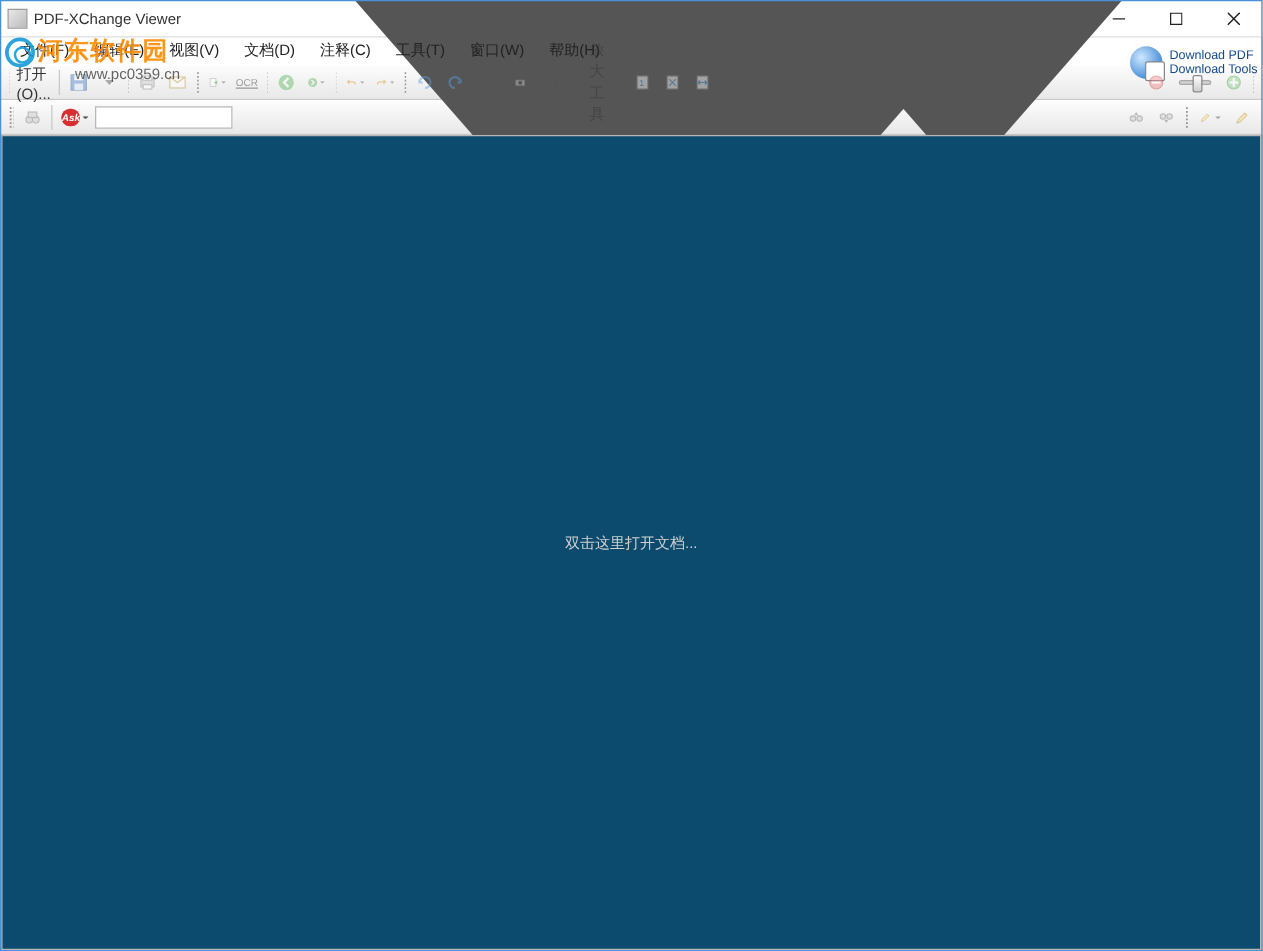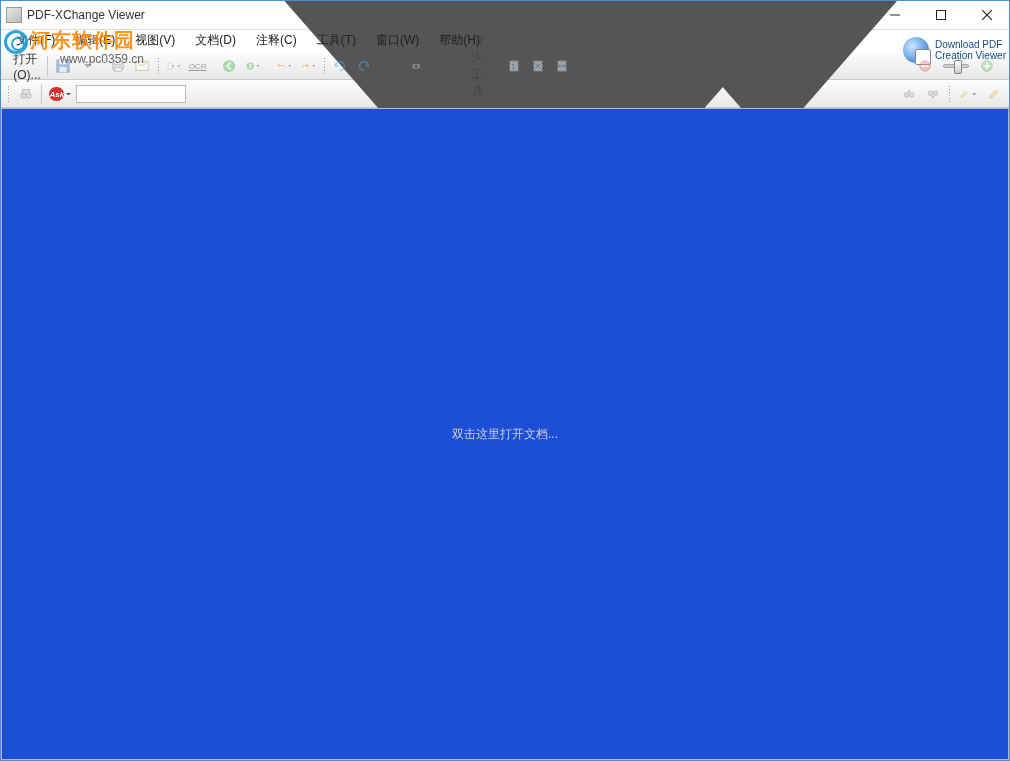--- a/index.html
+++ b/index.html
@@ -38,21 +38,21 @@
 
 .search-input { width:110px; height:18px; border:1px solid #b8b8b8; background:#fff; font-size:11px; padding:0 3px;}
 
 
 .ask-badge{width:22px;height:14px;background:#d73030;border-radius:7px;display:flex;align-items:center;justify-content:center;color:#fff;font-size:8px;font-weight:bold;font-style:italic;}
 
 
 .ic{width:16px;height:16px;display:block;}
 
 
-.docarea { position:absolute; left:1px; right:1px; top:108px; bottom:1px; background:#1d4ed8; display:flex; align-items:center; justify-content:center; border:1px solid #b8b8b8;}
+.docarea { position:absolute; left:1px; right:1px; top:108px; bottom:1px; background:#0c4a6e; display:flex; align-items:center; justify-content:center; border:1px solid #b8b8b8;}
 .docarea .hint { color:#d0d0d0; font-size:12px; }
 
 
 .frame { position:absolute; inset:0; border:1px solid #4a90d9; pointer-events:none; }
 </style>
 </head>
 <body>
 
 <div class="titlebar">
   <span class="app-icon"></span>
@@ -85,21 +85,21 @@
   <span class="menu-item">视图(V)</span>
   <span class="menu-item">文档(D)</span>
   <span class="menu-item">注释(C)</span>
   <span class="menu-item">工具(T)</span>
   <span class="menu-item">窗口(W)</span>
   <span class="menu-item">帮助(H)</span>
   <div class="dl-pdf">
     <span class="globe"></span>
     <div>
       <div>Download PDF</div>
-      <div>Creation Viewer</div>
+      <div>Download Tools</div>
     </div>
   </div>
 </div>
 
 <div class="toolbar">
   <span class="grip"></span>
   <div class="tb-btn">
     <svg class="ic" viewBox="0 0 16 16">
         <path d="M1 4h5l1 2h7v7H1z" fill="#f7c967" stroke="#b8902f"></path>
         <path d="M2 7h13l-2 6H1z" fill="#ffe39a" stroke="#b8902f"></path>

